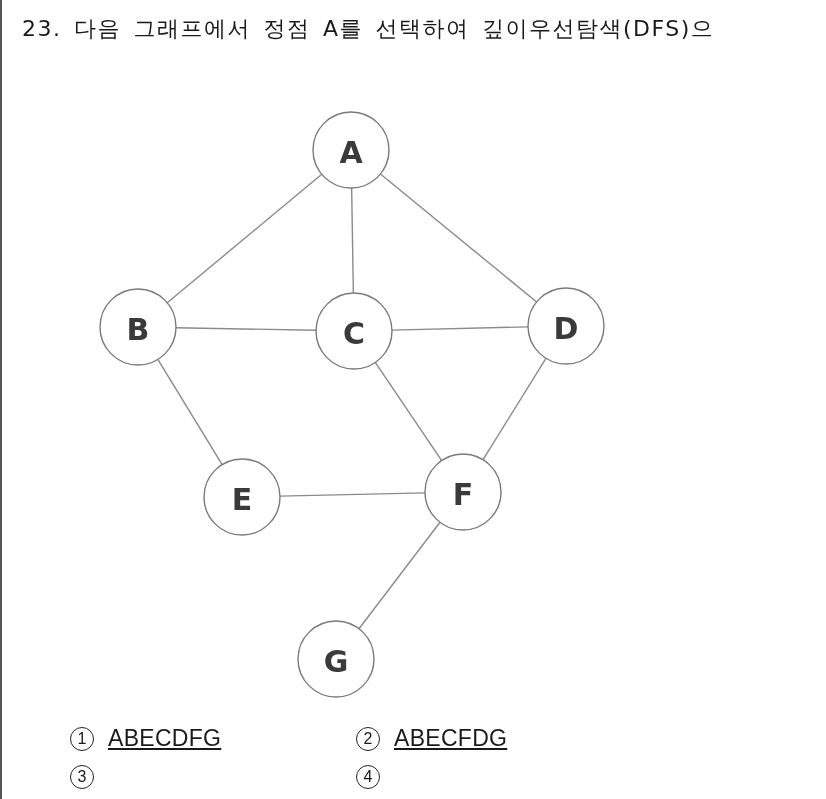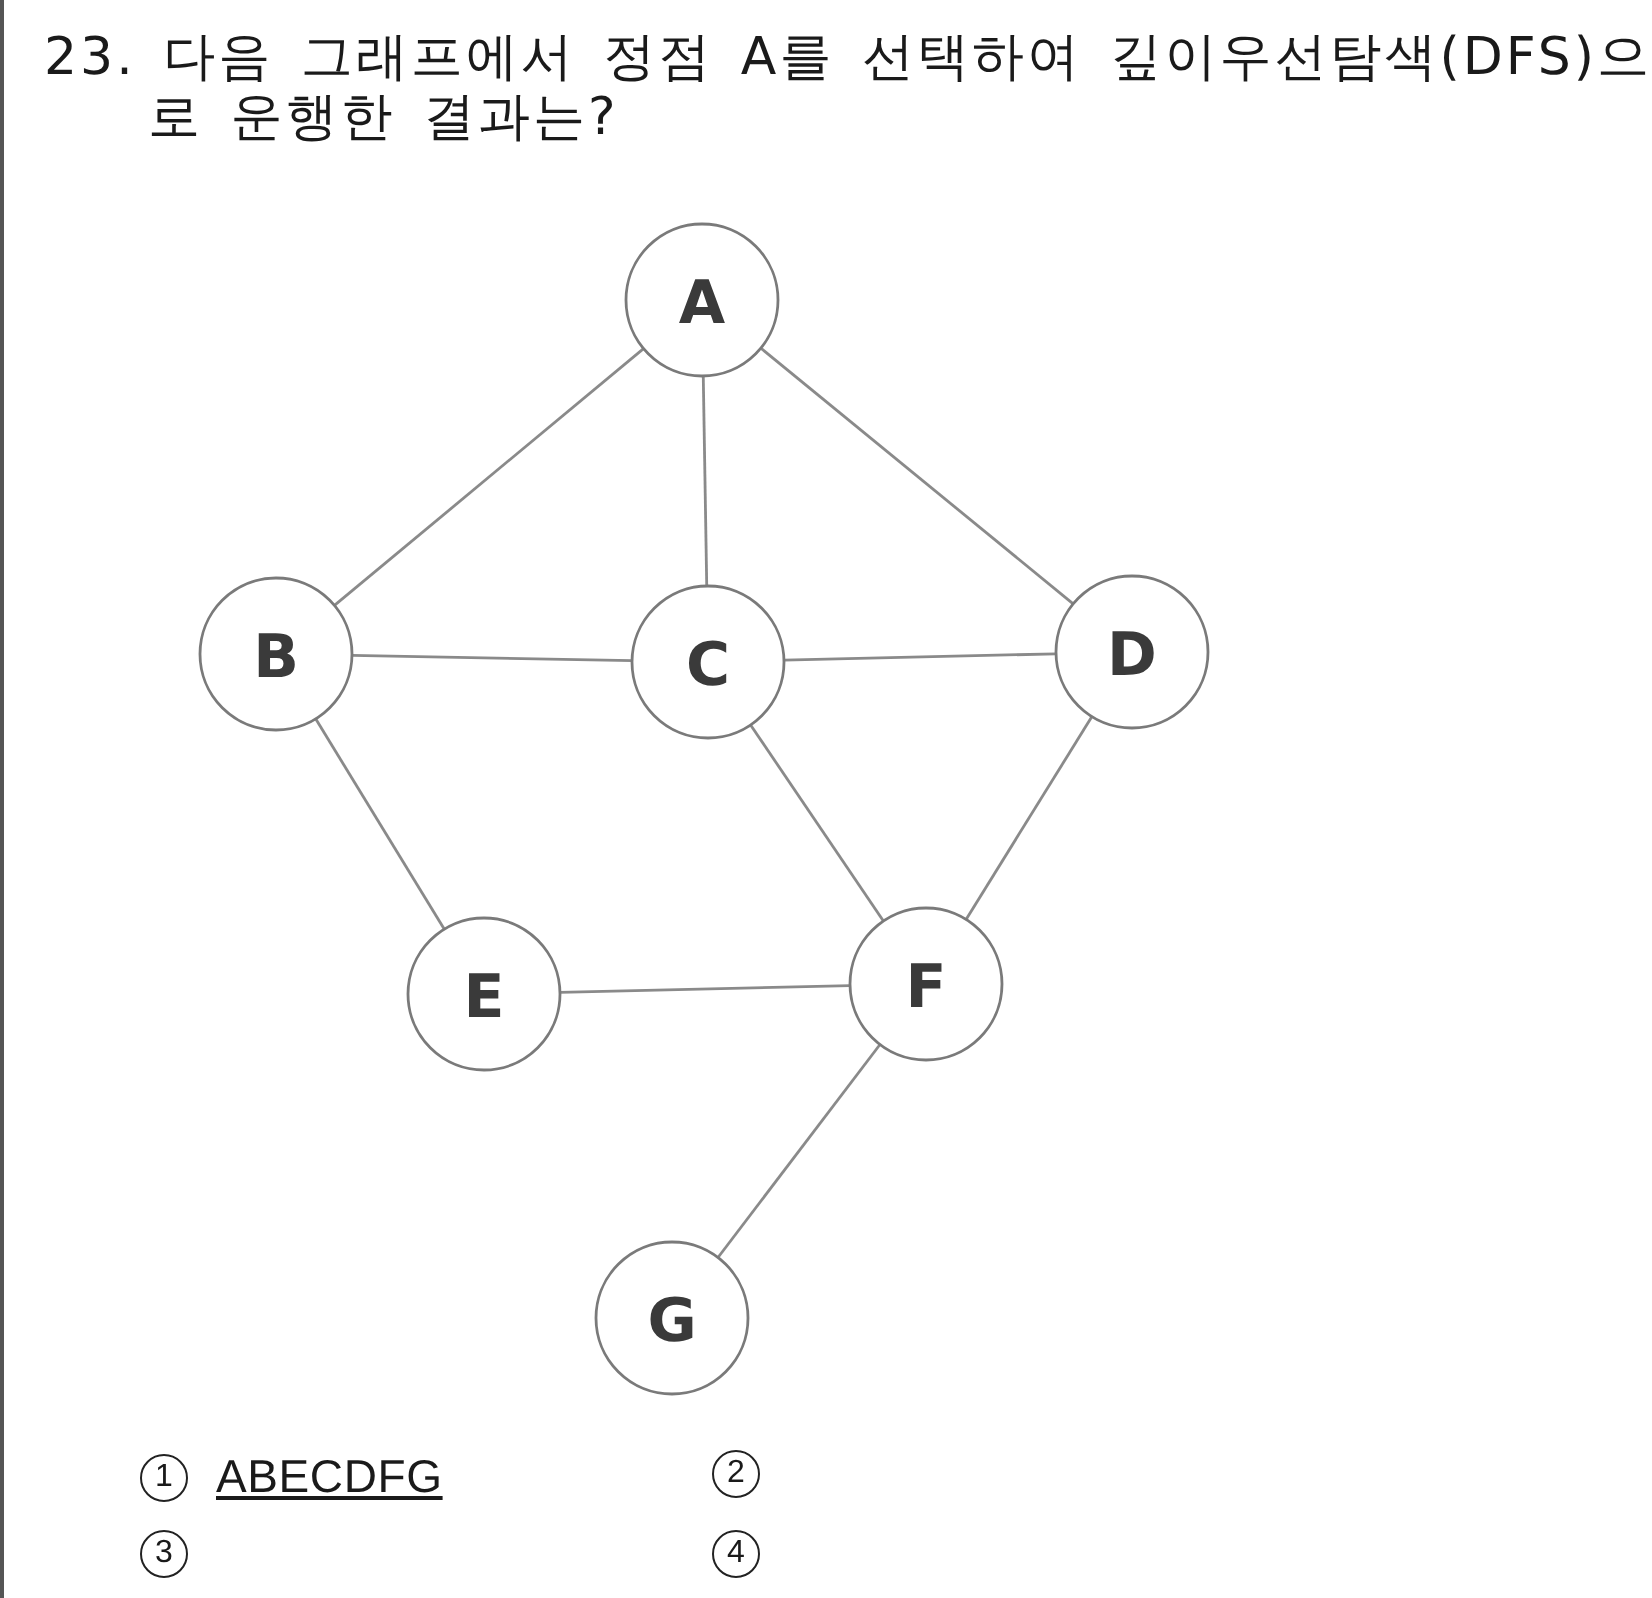--- a/index.html
+++ b/index.html
@@ -21,21 +21,21 @@
       top: 0;
       width: 2px;
       height: 799px;
       background: #555555;
     }
     .question {
       position: absolute;
       left: 22px;
       top: 14px;
       width: 780px;
-      font-size: 26px;
+      font-size: 22px;
       line-height: 30px;
       letter-spacing: 1.5px;
       word-spacing: 4px;
     }
     .question .line {
       display: block;
       white-space: nowrap;
     }
     .question .line2 {
       padding-left: 52px;
@@ -103,21 +103,20 @@
     .c3 { left: 0; top: 40px; }
     .c4 { left: 286px; top: 40px; }
   </style>
 </head>
 <body>
 
 <div class="left-border"></div>
 
 <div class="question">
   <span class="line line1"><span>23.</span> <span>다음 그래프에서 정점 A를 선택하여 깊이우선탐색(DFS)으</span></span>
-  <span class="line line2">로 운행한 결과는?</span>
 </div>
 
 <div class="graph">
   <svg id="graph-svg" viewBox="0 0 826 720" xmlns="http://www.w3.org/2000/svg">
     <g id="edges-layer">
         <line x1="321.77387883794995" y1="174.2864950501543" x2="167.22612116205008" y2="302.71350494984574" class="edge"></line>
         <line x1="351.6297477589111" y1="187.9947814543017" x2="353.3702522410889" y2="293.0052185456983" class="edge"></line>
         <line x1="380.4042829764536" y1="174.0704828086318" x2="536.5957170235464" y2="301.9295171913682" class="edge"></line>
         <line x1="175.99348590035498" y1="327.7035830722288" x2="316.006514099645" y2="330.2964169277712" class="edge"></line>
         <line x1="391.98943569934715" y1="330.10402274293995" x2="528.0105643006528" y2="326.89597725706005" class="edge"></line>
@@ -160,20 +159,21 @@
   </svg>
 </div>
 
 <div class="choices">
   <div class="choice c1">
     <span class="num">1</span>
     <span class="txt">ABECDFG</span>
   </div>
   <div class="choice c2">
     <span class="num">2</span>
+    <span class="txt">ABECFDG</span>
   </div>
   <div class="choice c3">
     <span class="num">3</span>
   </div>
   <div class="choice c4">
     <span class="num">4</span>
   </div>
 </div>
 
 </body></html>

